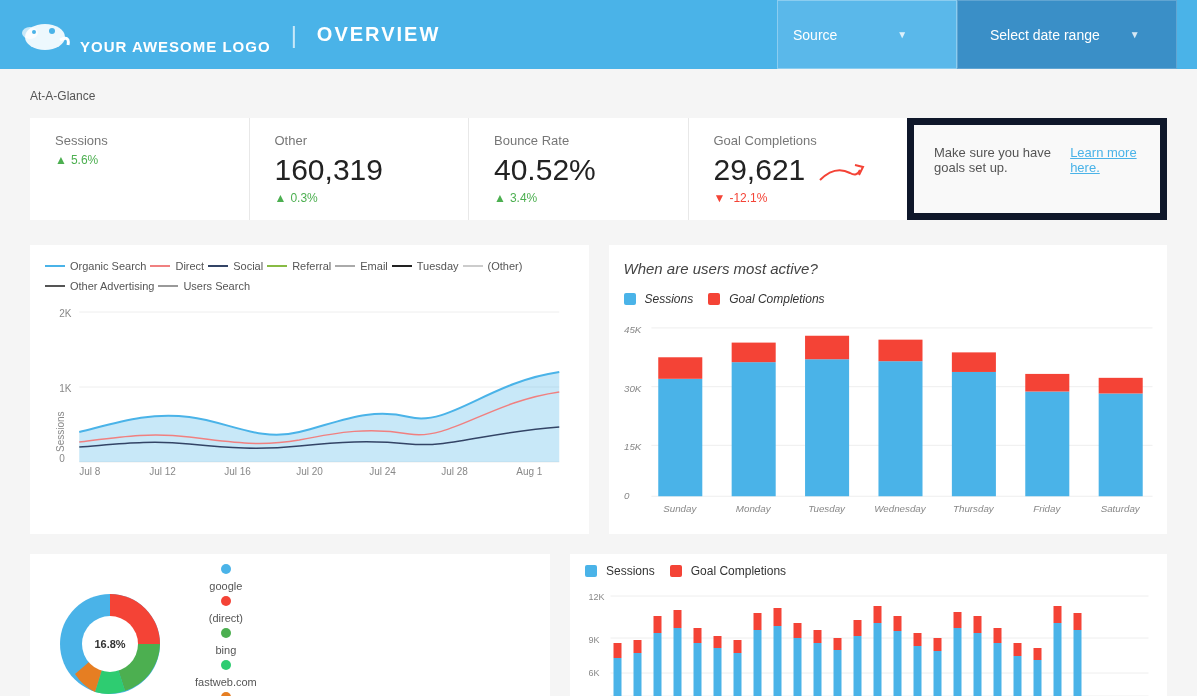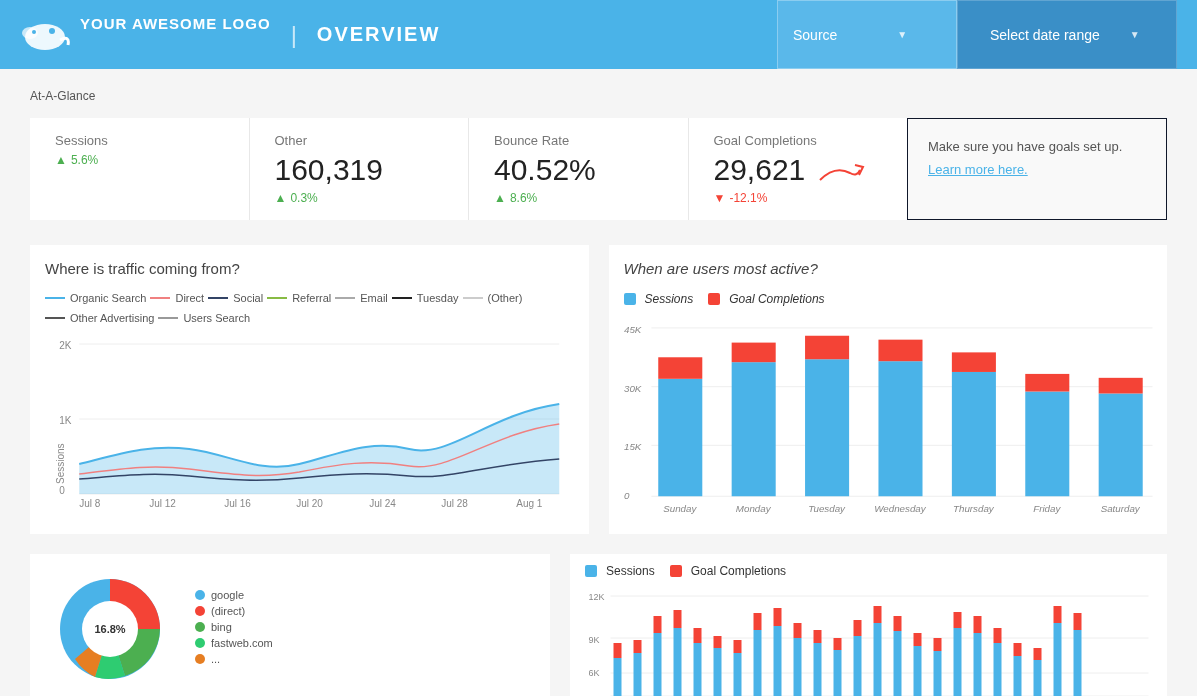--- a/index.html
+++ b/index.html
@@ -8,21 +8,21 @@
     
     .header {
       background: #4ab3e8;
       display: flex;
       align-items: center;
       padding: 0 20px;
       height: 69px;
     }
     .logo-area {
       display: flex;
-      align-items: flex-start;
+      align-items: flex-end;
       gap: 10px;
     }
     .logo-icon {
       width: 50px;
       height: 40px;
     }
     .logo-text {
       color: white;
       font-weight: bold;
       font-size: 15px;
@@ -106,25 +106,26 @@
       gap: 4px;
     }
     .metric-change.positive { color: #4caf50; }
     .metric-change.negative { color: #f44336; }
     .arrow-up { color: #4caf50; }
     .arrow-down { color: #f44336; }
 
     
     .goal-box {
       background: #f9f9f9;
-      border: 1px solid #0f172a;
+      border: 7px solid #0f172a;
       padding: 20px;
       flex: 0 0 260px;
       display: flex;
-      flex-direction: column;
+      flex-direction: row;
+      justify-content: center;
     }
     .goal-text {
       color: #555;
       font-size: 13px;
       margin-bottom: 8px;
     }
     .goal-link {
       color: #4ab3e8;
       text-decoration: underline;
       font-size: 13px;
@@ -194,20 +195,21 @@
     }
     .pie-legend {
       font-size: 11px;
       color: #555;
     }
     .pie-legend-item {
       display: flex;
       align-items: center;
       gap: 6px;
       margin-bottom: 4px;
+      flex-direction: column;
     }
     .pie-dot {
       width: 10px;
       height: 10px;
       border-radius: 50%;
     }
 
     .metrics-wrapper {
       display: flex;
       margin-bottom: 25px;
@@ -266,21 +268,21 @@
           <span class="arrow-up">▲</span>
           <span>0.3%</span>
         </div>
       </div>
 
       <div class="metric-card">
         <div class="metric-label">Bounce Rate</div>
         <div class="metric-value">40.52%</div>
         <div class="metric-change positive">
           <span class="arrow-up">▲</span>
-          <span>8.6%</span>
+          <span>3.4%</span>
         </div>
       </div>
 
       <div class="metric-card" style="position:relative;">
         <div class="metric-label">Goal Completions</div>
         <div style="display:flex; align-items:center; gap:10px;">
           <div class="metric-value">29,621</div>
           <svg width="50" height="35" viewBox="0 0 50 35">
             <path d="M5 25 Q20 10 35 18 Q42 22 45 15" stroke="#f44336" stroke-width="2" fill="none"></path>
             <path d="M40 10 L48 12 L44 20" stroke="#f44336" stroke-width="2" fill="none"></path>
@@ -295,21 +297,20 @@
 
     <div class="goal-box">
       <div class="goal-text">Make sure you have goals set up.</div>
       <a class="goal-link">Learn more here.</a>
     </div>
   </div>
 
   <div class="charts-row">
 
     <div class="chart-panel" style="flex:1;">
-      <div class="chart-title">Where is traffic coming from?</div>
       
       <div class="line-chart-legend">
         <div class="legend-item">
           <div class="legend-line" style="background:#4ab3e8;"></div>
           <span>Organic Search</span>
         </div>
         <div class="legend-item">
           <div class="legend-line" style="background:#f08080;"></div>
           <span>Direct</span>
         </div>

